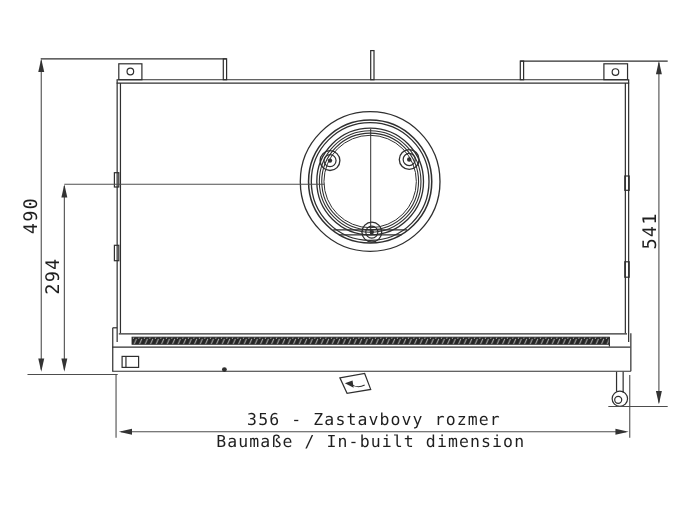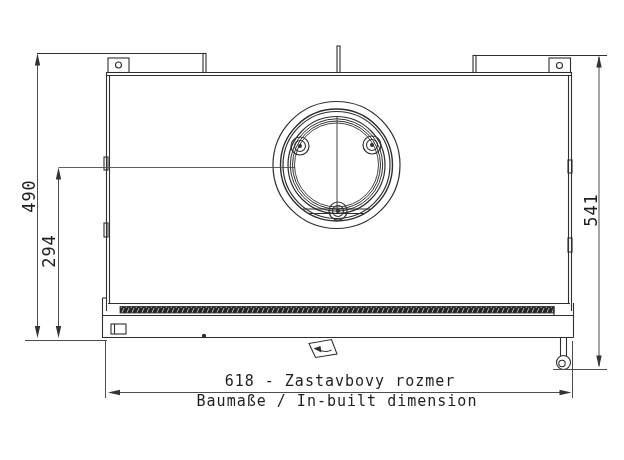--- a/index.html
+++ b/index.html
@@ -169,17 +169,17 @@
       </g>
     </g>
   </svg>
 
   <div class="dim-label dim-vert" style="left:29px;top:196px;">490</div>
 
   <div class="dim-label dim-vert" style="left:49px;top:251px;">294</div>
 
   <div class="dim-label dim-vert" style="left:591px;top:210px;">541</div>
 
-  <div class="dim-label dim-horiz" style="left:340px;top:381px;">618 - Zastavbovy rozmer</div>
+  <div class="dim-label dim-horiz" style="left:340px;top:381px;">356 - Zastavbovy rozmer</div>
 
   <div class="dim-label dim-horiz" style="left:337px;top:401px;">Baumaße / In-built dimension</div>
 
 </div>
 
 </body></html>

